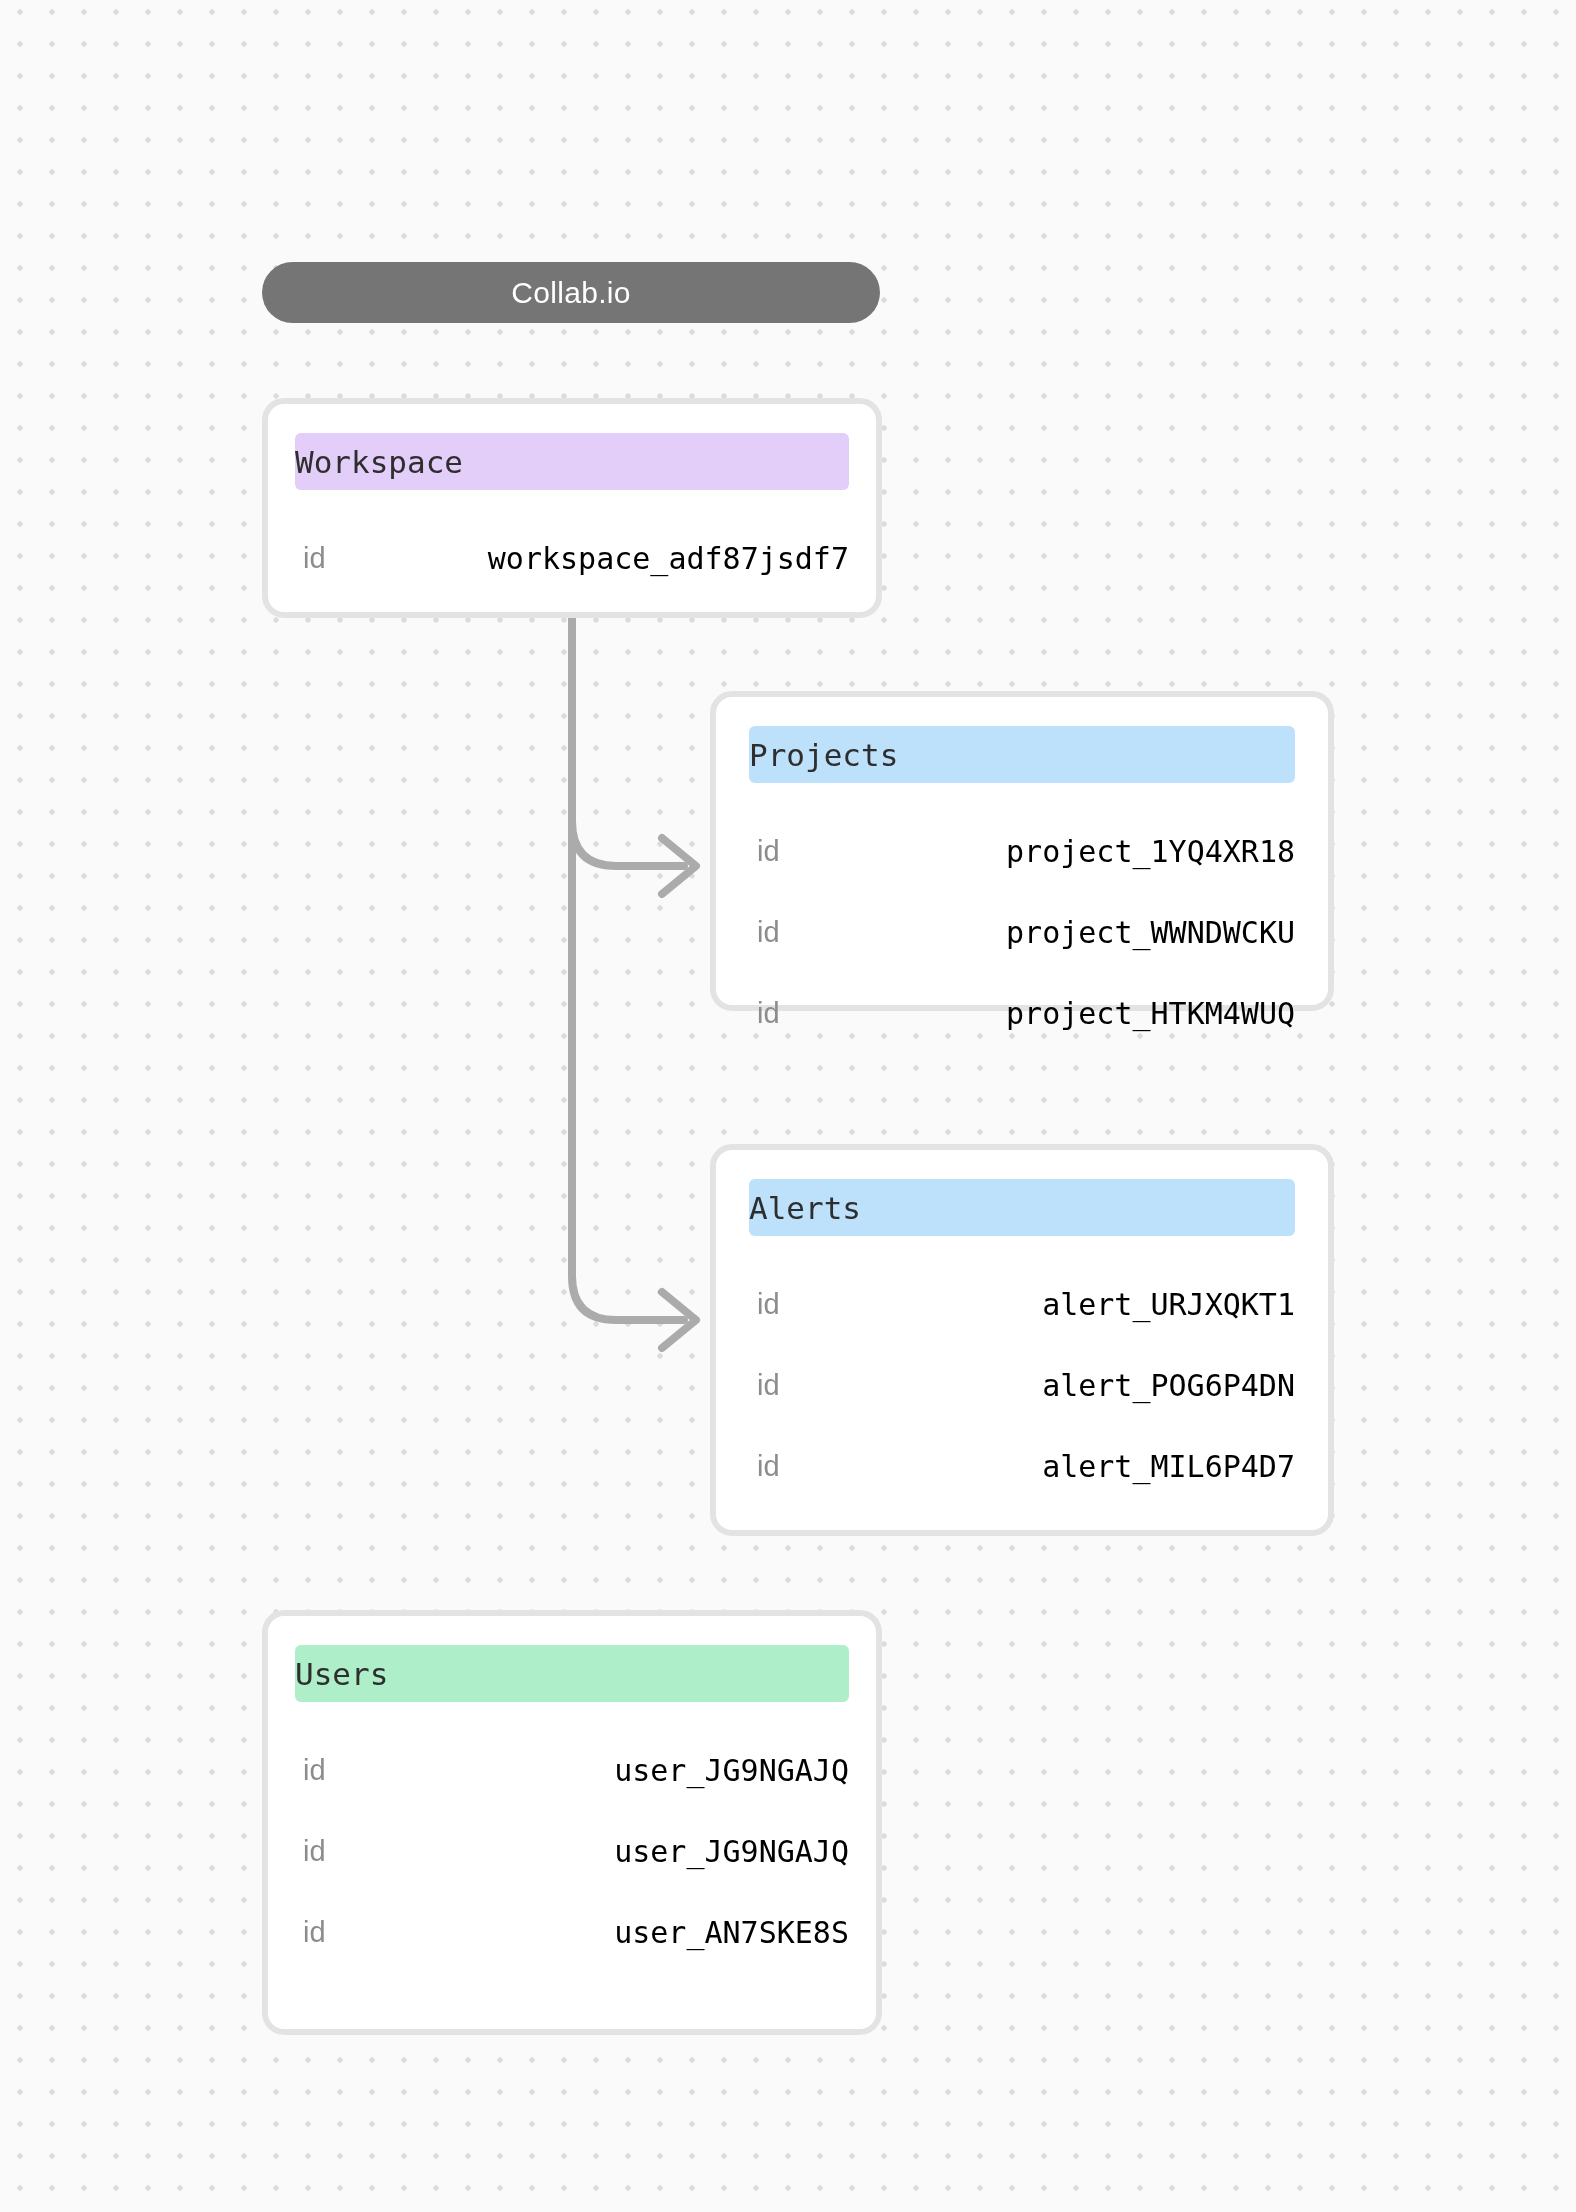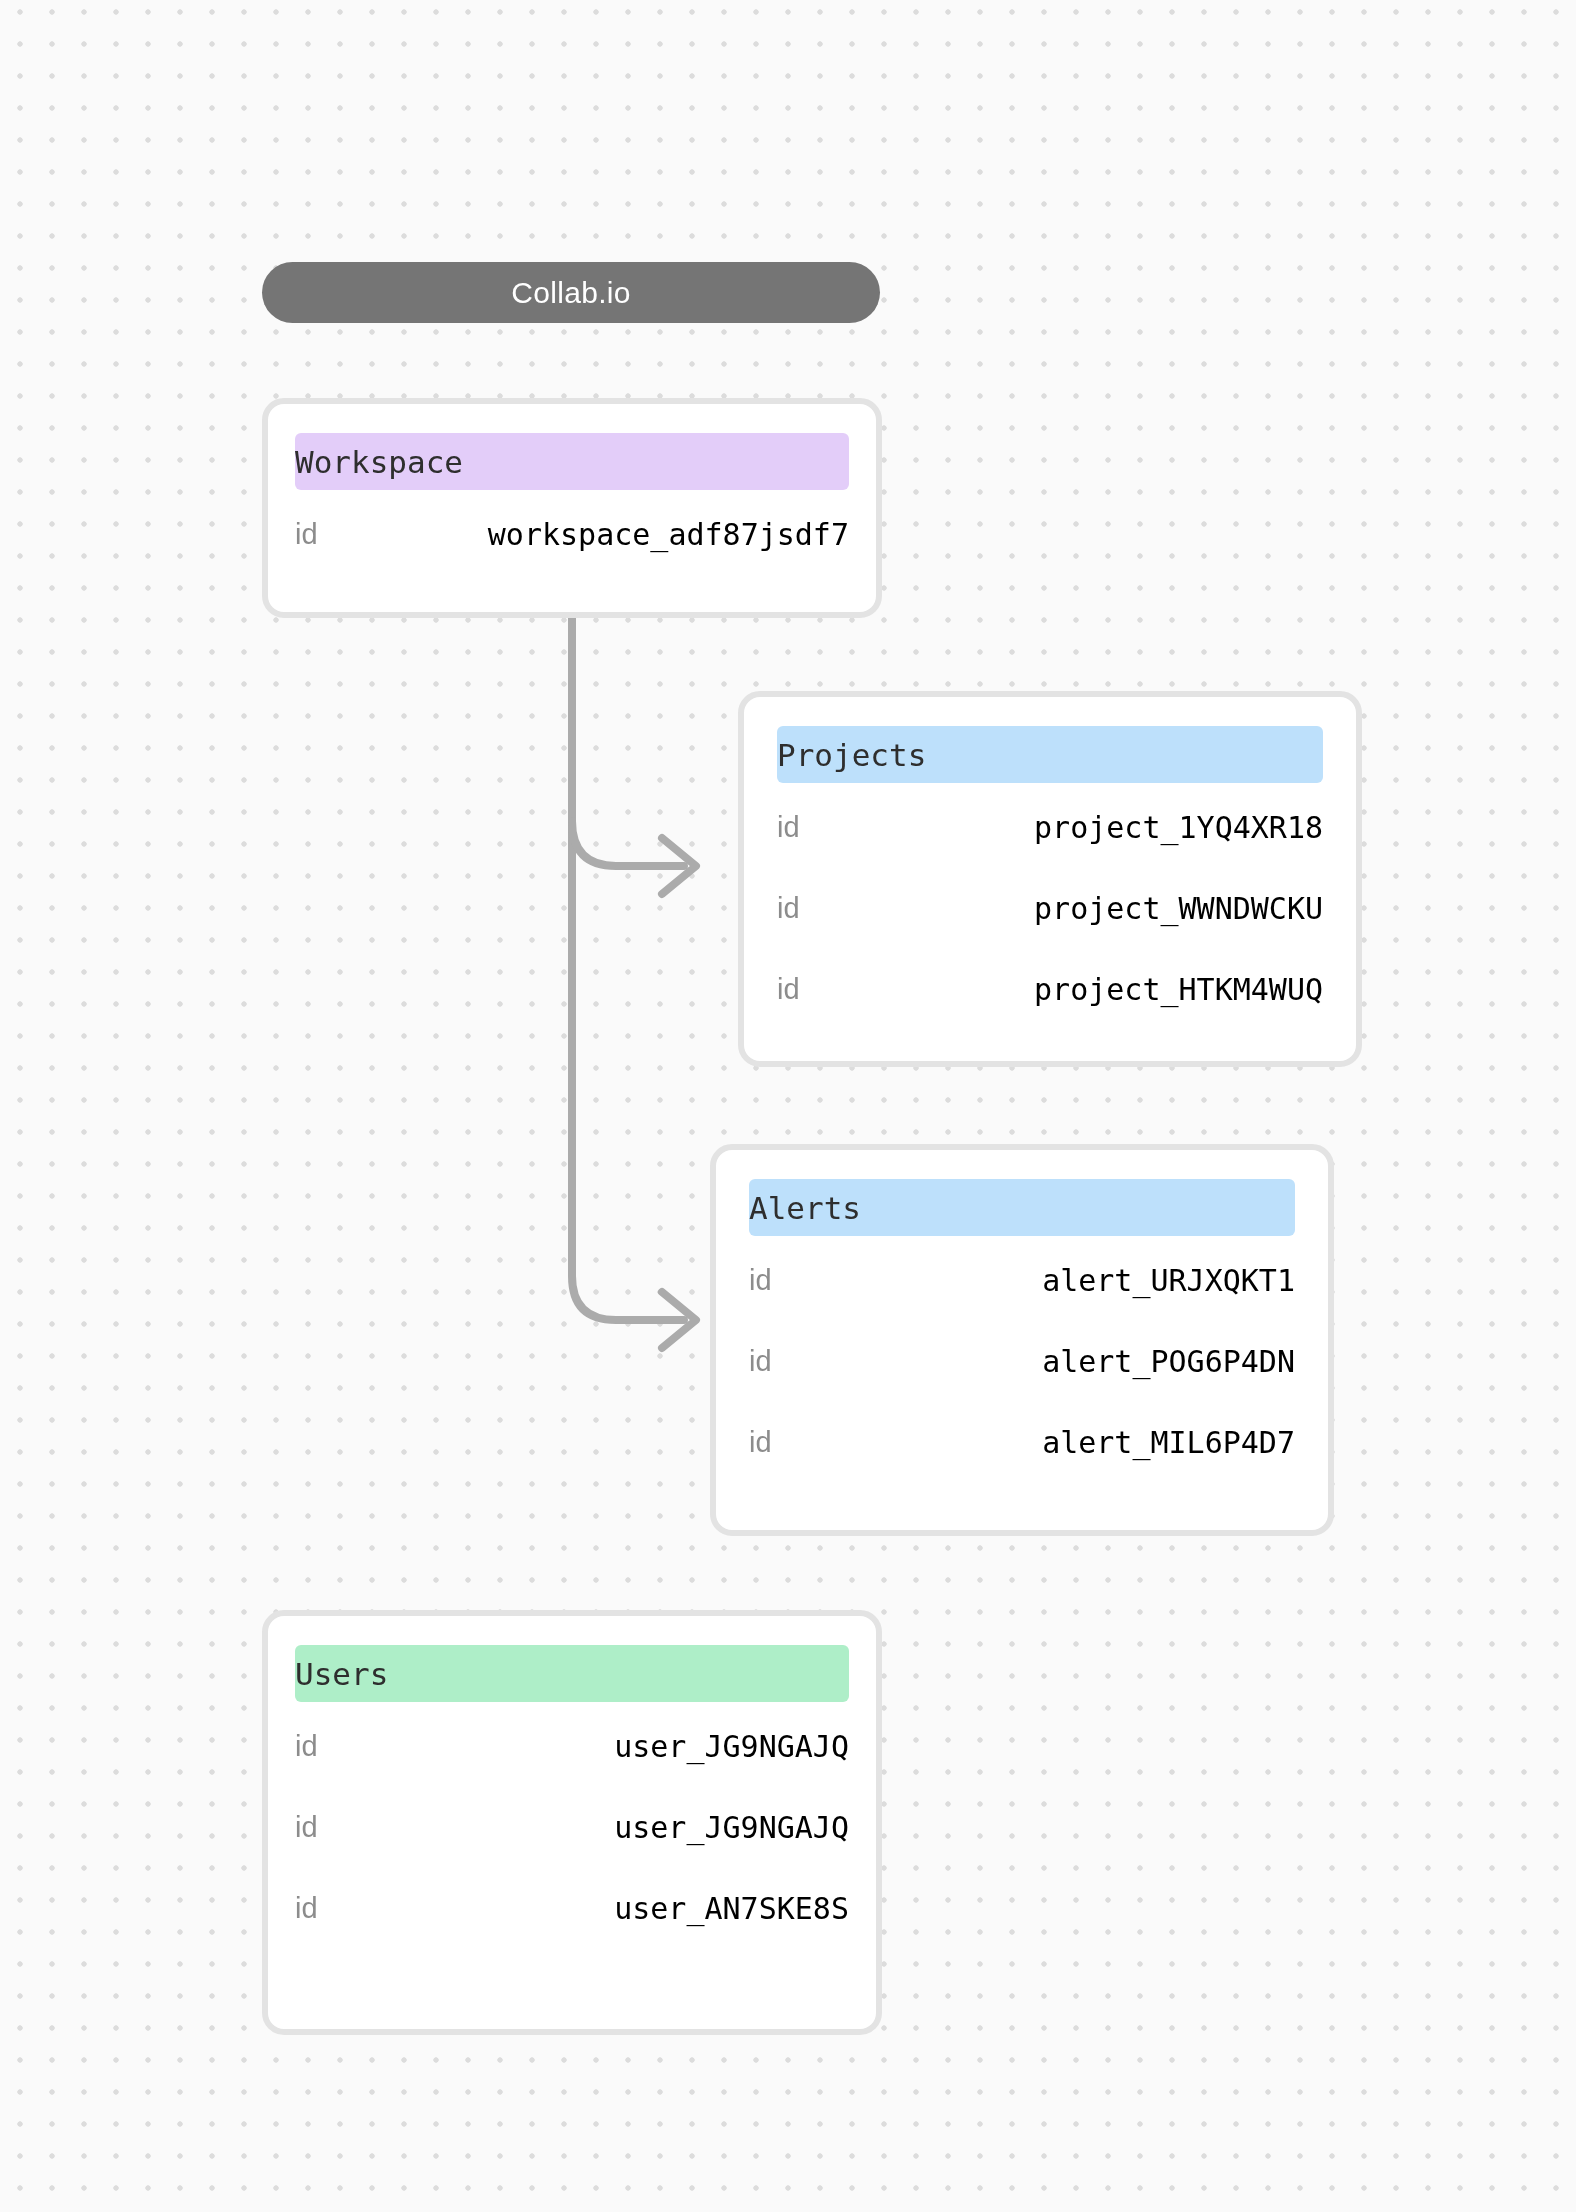--- a/index.html
+++ b/index.html
@@ -56,41 +56,41 @@
     align-items: center;
     justify-content: flex-start;
     font-family: "DejaVu Sans Mono", monospace;
     font-size: 31px;
     color: #2e2e2e;
   }
   .entity-header.purple { background: #e3cdf9; }
   .entity-header.blue   { background: #bde0fb; }
   .entity-header.green  { background: #aeeec8; }
 
-  .entity-rows { padding-top: 4px; }
+  .entity-rows { padding-top: 28px; margin-left: 8px; }
 
   .entity-row {
     height: 81px;
     display: flex;
     align-items: center;
     justify-content: space-between;
   }
   .row-label {
     color: #8c8c8c;
     font-size: 29px;
     font-family: "Liberation Sans", sans-serif;
   }
   .row-value {
     color: #000000;
     font-size: 30px;
     font-family: "DejaVu Sans Mono", monospace;
   }
 
   #card-workspace { left: 262px; top: 398px;  width: 620px; height: 220px; }
-  #card-projects  { left: 738px; top: 691px;  width: 624px; height: 376px; }
+  #card-projects  { left: 710px; top: 691px;  width: 624px; height: 320px; }
   #card-alerts    { left: 710px; top: 1144px; width: 624px; height: 392px; }
   #card-users     { left: 262px; top: 1610px; width: 620px; height: 425px; }
 </style>
 </head>
 <body>
 
 <div class="canvas">
 
   <svg class="connector-layer" width="1576" height="2212" viewBox="0 0 1576 2212">
     <g stroke="#ababab" stroke-width="8" fill="none" stroke-linecap="round" stroke-linejoin="round">

